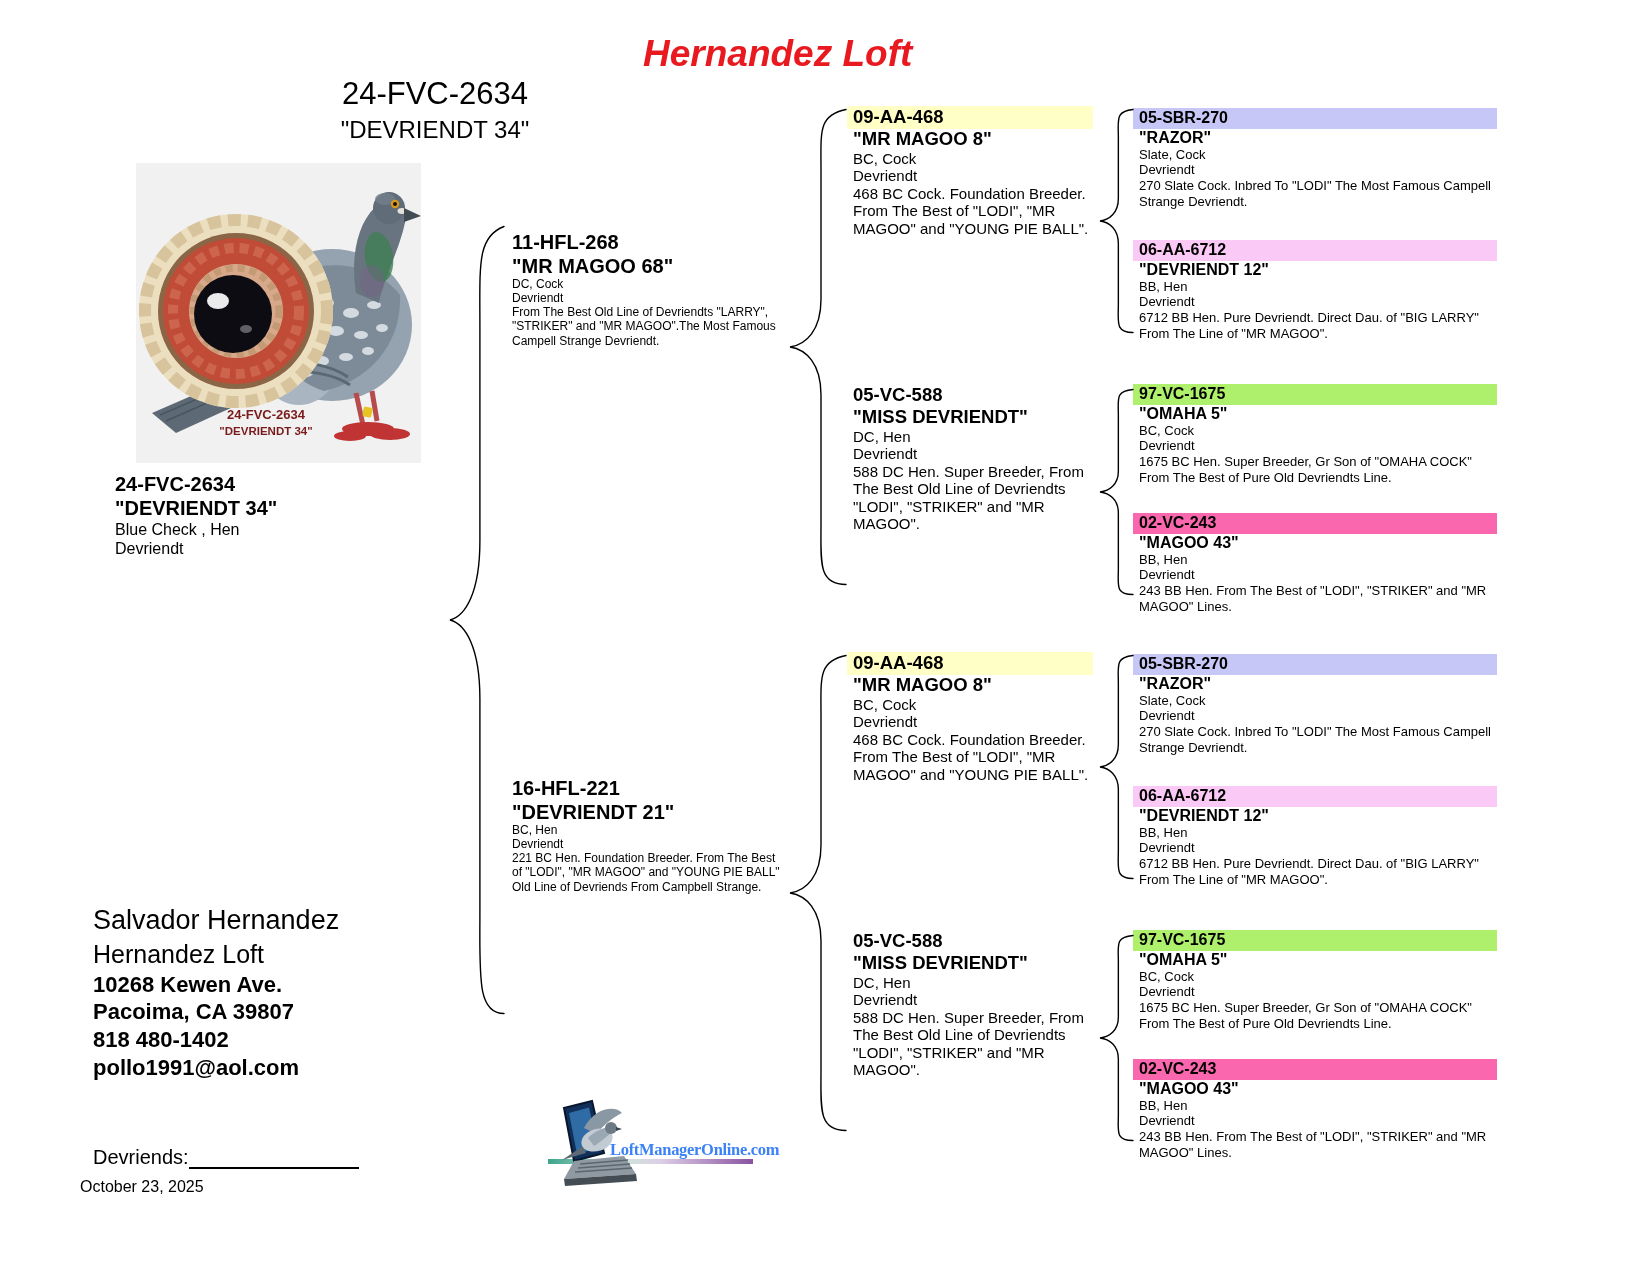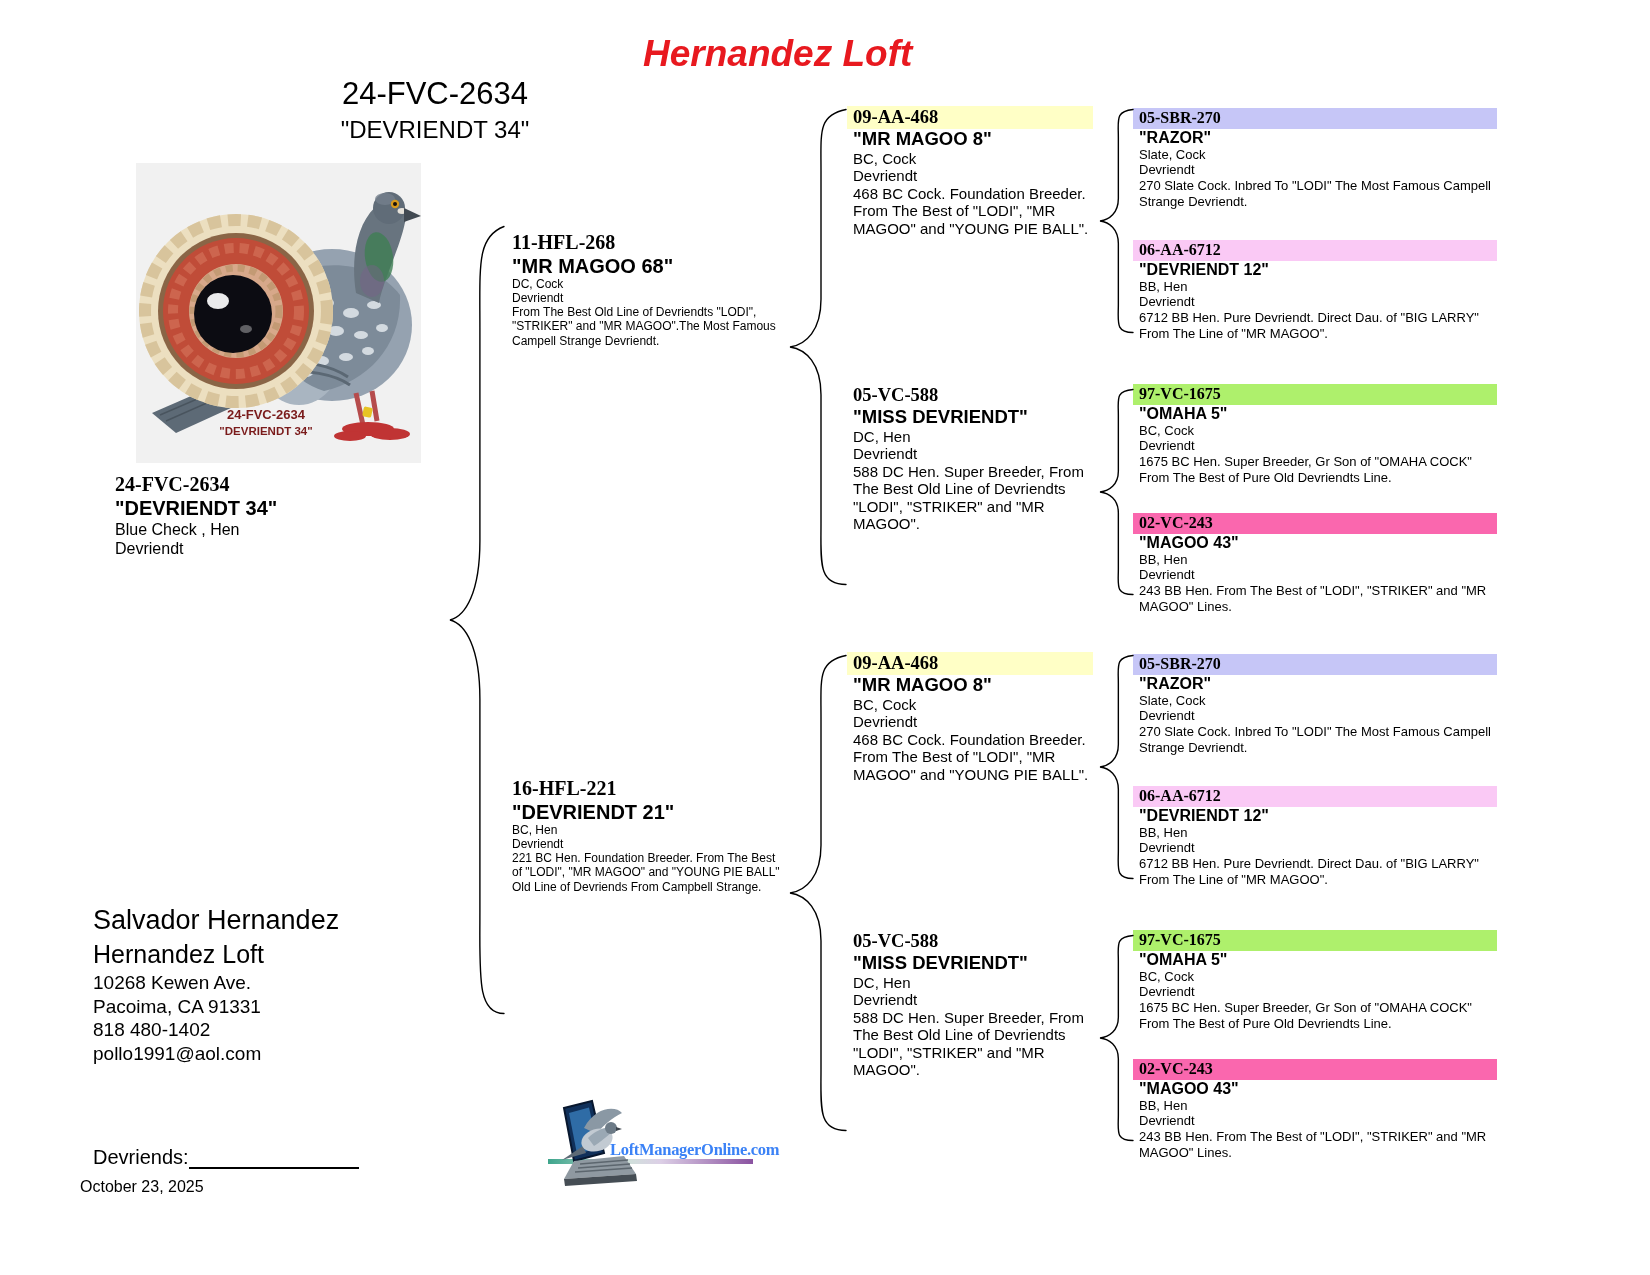--- a/index.html
+++ b/index.html
@@ -5,36 +5,36 @@
   html,body{margin:0;padding:0;background:#fff;}
   .page{position:relative;width:1650px;height:1275px;background:#ffffff;overflow:hidden;
         font-family:"Liberation Sans","DejaVu Sans",sans-serif;color:#000;}
   .loft-title{position:absolute;left:643px;top:33px;font-size:37px;font-weight:bold;font-style:italic;letter-spacing:0px;}
   .big-band{position:absolute;left:215px;top:76px;width:440px;text-align:center;font-size:31px;}
   .big-name{position:absolute;left:215px;top:116px;width:440px;text-align:center;font-size:24px;}
   .photo{position:absolute;left:136px;top:163px;width:285px;height:300px;background:#f1f1f1;}
   .photo-cap1{position:absolute;left:30px;top:244px;width:200px;text-align:center;font-size:13px;font-weight:bold;}
   .photo-cap2{position:absolute;left:30px;top:262px;width:200px;text-align:center;font-size:11.5px;font-weight:bold;}
   .box{position:absolute;}
-  .band{font-weight:bold;padding:1px 4px 2px 6px;margin-left:-6px;white-space:nowrap;font-family:Liberation Serif, serif;}
+  .band{font-weight:bold;padding:1px 4px 2px 6px;margin-left:-6px;white-space:nowrap;}
   .nm{font-weight:bold;}
   .meta{}
   .main .band,.main .nm{font-size:20px;line-height:1.12;}
   .main .ln{font-size:16px;line-height:1.22;}
   .g2 .band,.g2 .nm{font-size:20px;line-height:1.1;}
   .g2 .ln{font-size:12px;line-height:1.18;}
   .g3 .band,.g3 .nm{font-size:18.5px;line-height:1.1;}
   .g3 .ln{font-size:15px;line-height:1.17;}
   .g4 .band,.g4 .nm{font-size:16px;line-height:1.12;}
   .g4 .ln{font-size:13px;line-height:1.2;}
   svg.brace{position:absolute;overflow:visible;}
   .owner{position:absolute;left:93px;top:903px;}
   .owner-name{font-size:27px;line-height:1.3;}
   .owner-loft{font-size:25px;line-height:1.3;}
-  .owner-ln{font-size:19px;line-height:1.26;}
+  .owner-ln{font-size:22px;line-height:1.26;font-weight:bold;}
   .sig-row{position:absolute;left:93px;top:1146px;font-size:20px;white-space:nowrap;}
   .sig-line{display:inline-block;width:170px;border-bottom:2px solid #000;height:20px;vertical-align:bottom;}
   .date{position:absolute;left:80px;top:1178px;font-size:16px;}
   .logo{position:absolute;left:548px;top:1096px;width:205px;height:112px;}
   .logo-bar{position:absolute;left:0;top:63px;width:205px;height:5px;
     background:linear-gradient(90deg,#3ea58c 0%,#cfe2da 38%,#dccfe6 55%,#8a52a0 100%);}
   .logo-text{position:absolute;left:62px;top:44px;font-family:"Liberation Serif","DejaVu Serif",serif;
     font-weight:bold;font-size:16.5px;color:#3b82f6;white-space:nowrap;letter-spacing:-0.3px;}
   .logo-art{position:absolute;left:2px;top:2px;}
 </style>
@@ -114,21 +114,21 @@
       <div class="ln">Devriendt</div>
     </div>
   </div>
 
   <div class="box g2" style="left:512px;top:230px;width:272px">
     <div class="band">11-HFL-268</div>
     <div class="nm">"MR MAGOO 68"</div>
     <div class="meta">
       <div class="ln">DC, Cock</div>
       <div class="ln">Devriendt</div>
-      <div class="ln">From The Best Old Line of Devriendts "LODI", "STRIKER" and "MR MAGOO".The Most Famous Campell Strange Devriendt.</div>
+      <div class="ln">From The Best Old Line of Devriendts "LARRY", "STRIKER" and "MR MAGOO".The Most Famous Campell Strange Devriendt.</div>
     </div>
   </div>
 
   <div class="box g2" style="left:512px;top:776px;width:272px">
     <div class="band">16-HFL-221</div>
     <div class="nm">"DEVRIENDT 21"</div>
     <div class="meta">
       <div class="ln">BC, Hen</div>
       <div class="ln">Devriendt</div>
       <div class="ln">221 BC Hen. Foundation Breeder. From The Best of "LODI", "MR MAGOO" and "YOUNG PIE BALL" Old Line of Devriends From Campbell Strange.</div>
@@ -316,21 +316,21 @@
     C 20.35 96.72 11.192500000000003 102.96 2 104
     C 11.192500000000003 105.04 20.35 111.28 20.35 124.8
     L 20.35 180.96
     C 20.35 197.6 17.35 206.5 35 206.5" fill="none" stroke="#000" stroke-width="1.4" stroke-linecap="round"></path>
     </svg>
 
   <div class="owner">
     <div class="owner-name">Salvador Hernandez</div>
     <div class="owner-loft">Hernandez Loft</div>
     <div class="owner-ln">10268 Kewen Ave.</div>
-    <div class="owner-ln">Pacoima, CA 91331</div>
+    <div class="owner-ln">Pacoima, CA 39807</div>
     <div class="owner-ln">818 480-1402</div>
     <div class="owner-ln">pollo1991@aol.com</div>
   </div>
 
   <div class="sig-row">
     <span>Devriends:</span><span class="sig-line"></span>
   </div>
   <div class="date">October 23, 2025</div>
 
   <div class="logo">

